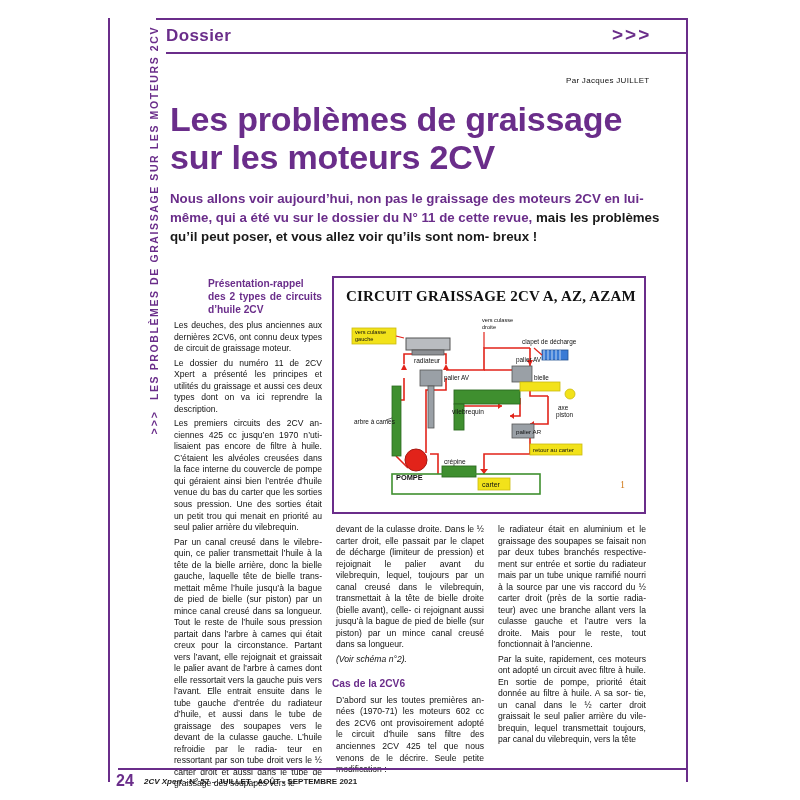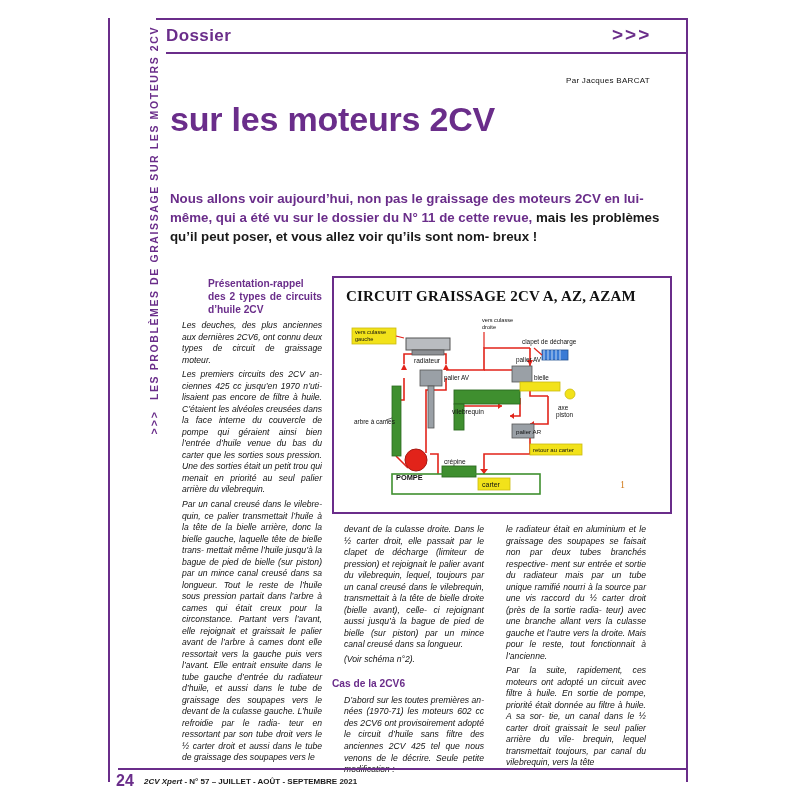--- a/index.html
+++ b/index.html
@@ -96,25 +96,25 @@
   .col3{left:494px;top:524px;width:152px;}
   .subhead{
     color:#6a2d8a;font-weight:bold;font-size:10.2px;line-height:1.25;
     margin-bottom:4px;
     margin-left:38px;
   }
   .subhead2{
     color:#6a2d8a;font-weight:bold;font-size:10.2px;line-height:1.25;
     margin-top:13px;margin-bottom:4px;
   }
-  .col p{margin:0 0 3px 12px;font-style:italic;}
+  .col p{margin:0 0 3px 4px;}
   .it{font-style:italic;}
   
   .figure{
-    position:absolute;left:332px;top:276px;width:340px;height:238px;
+    position:absolute;left:332px;top:276px;width:314px;height:238px;
     border:2px solid #6a2d8a;background:#ffffff;box-sizing:border-box;
   }
   .fig-title{
     position:absolute;left:12px;top:10px;
     font-family:"Liberation Serif",serif;
     font-size:15px;font-weight:bold;color:#111;letter-spacing:.2px;
   }
   .fig-canvas{position:absolute;left:0;top:0;width:310px;height:234px;}
   
   .footline{
@@ -142,33 +142,35 @@
       </div>
     </div>
   </div>
 
   <div class="topline"></div>
   <div class="dossier">Dossier</div>
   <div class="chev-right">&gt;&gt;&gt;</div>
   <div class="topline2"></div>
   <div class="rightrule"></div>
 
-  <div class="author">Par Jacques BARCAT</div>
+  <div class="author">Par Jacques JUILLET</div>
 
   <div class="title">
+    <div>Les problèmes de graissage</div>
     <div>sur les moteurs 2CV</div>
   </div>
 
   <div class="chapeau">
     <span class="hl">Nous allons voir aujourd’hui, non pas le graissage des moteurs 2CV en lui-même, qui a été vu sur le dossier du N° 11 de cette revue,</span><span class="rest"> mais les problèmes qu’il peut poser, et vous allez voir qu’ils sont nom- breux !</span>
   </div>
 
   <div class="col col1">
     <div class="subhead">Présentation-rappel des 2 types de circuits d’huile 2CV</div>
     <p>Les deuches, des plus anciennes aux dernières 2CV6, ont connu deux types de circuit de graissage moteur.</p>
+    <p>Le dossier du numéro 11 de 2CV Xpert a présenté les principes et utilités du graissage et aussi ces deux types dont on va ici reprendre la description.</p>
     <p>Les premiers circuits des 2CV an- ciennes 425 cc jusqu’en 1970 n’uti- lisaient pas encore de filtre à huile. C’étaient les alvéoles creusées dans la face interne du couvercle de pompe qui géraient ainsi bien l’entrée d’huile venue du bas du carter que les sorties sous pression. Une des sorties était un petit trou qui menait en priorité au seul palier arrière du vilebrequin.</p>
     <p>Par un canal creusé dans le vilebre- quin, ce palier transmettait l’huile à la tête de la bielle arrière, donc la bielle gauche, laquelle tête de bielle trans- mettait même l’huile jusqu’à la bague de pied de bielle (sur piston) par un mince canal creusé dans sa longueur. Tout le reste de l’huile sous pression partait dans l’arbre à cames qui était creux pour la circonstance. Partant vers l’avant, elle rejoignait et graissait le palier avant de l’arbre à cames dont elle ressortait vers la gauche puis vers l’avant. Elle entrait ensuite dans le tube gauche d’entrée du radiateur d’huile, et aussi dans le tube de graissage des soupapes vers le devant de la culasse gauche. L’huile refroidie par le radia- teur en ressortant par son tube droit vers le ½ carter droit et aussi dans le tube de graissage des soupapes vers le</p>
   </div>
 
   <div class="col col2">
     <p>devant de la culasse droite. Dans le ½ carter droit, elle passait par le clapet de décharge (limiteur de pression) et rejoignait le palier avant du vilebrequin, lequel, toujours par un canal creusé dans le vilebrequin, transmettait à la tête de bielle droite (bielle avant), celle- ci rejoignant aussi jusqu’à la bague de pied de bielle (sur piston) par un mince canal creusé dans sa longueur.</p>
     <p class="it">(Voir schéma n°2).</p>
     <div class="subhead2">Cas de la 2CV6</div>
     <p>D’abord sur les toutes premières an- nées (1970-71) les moteurs 602 cc des 2CV6 ont provisoirement adopté le circuit d’huile sans filtre des anciennes 2CV 425 tel que nous venons de le décrire. Seule petite modification :</p>
   </div>

